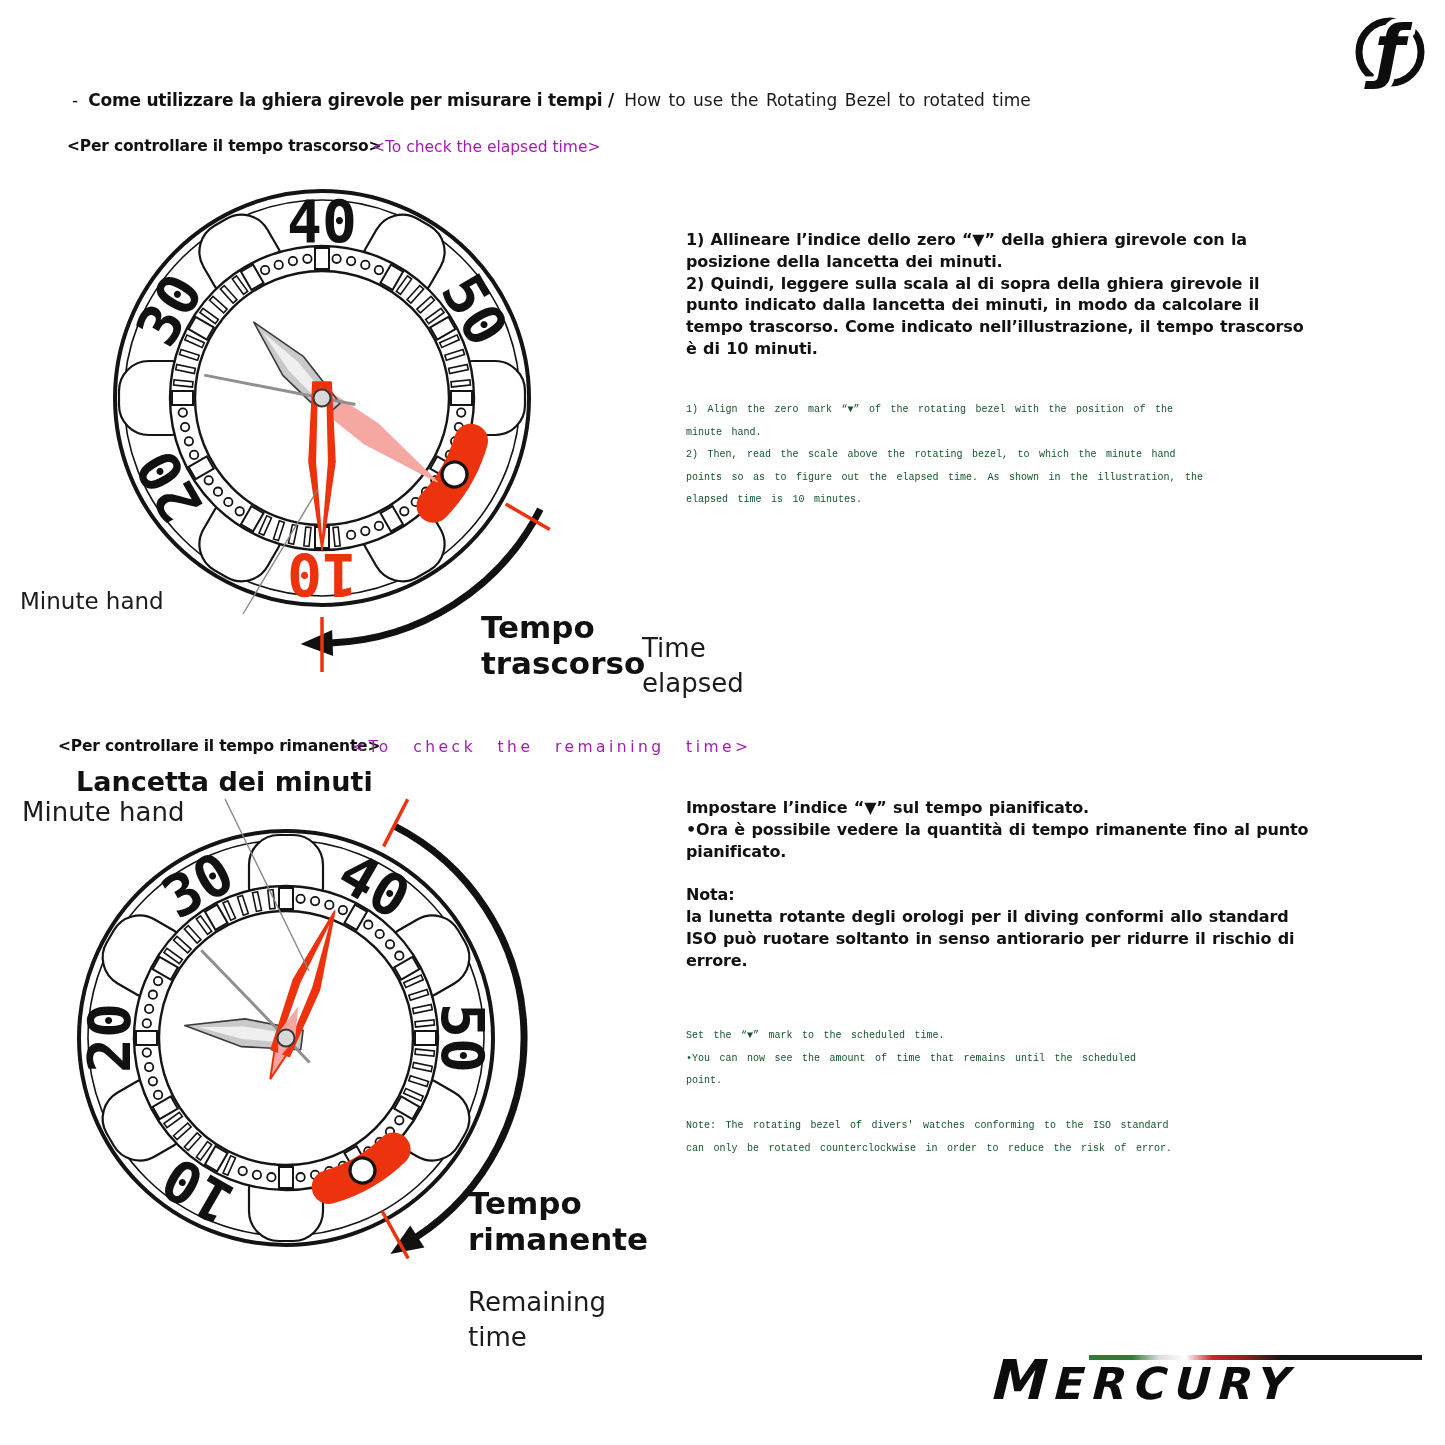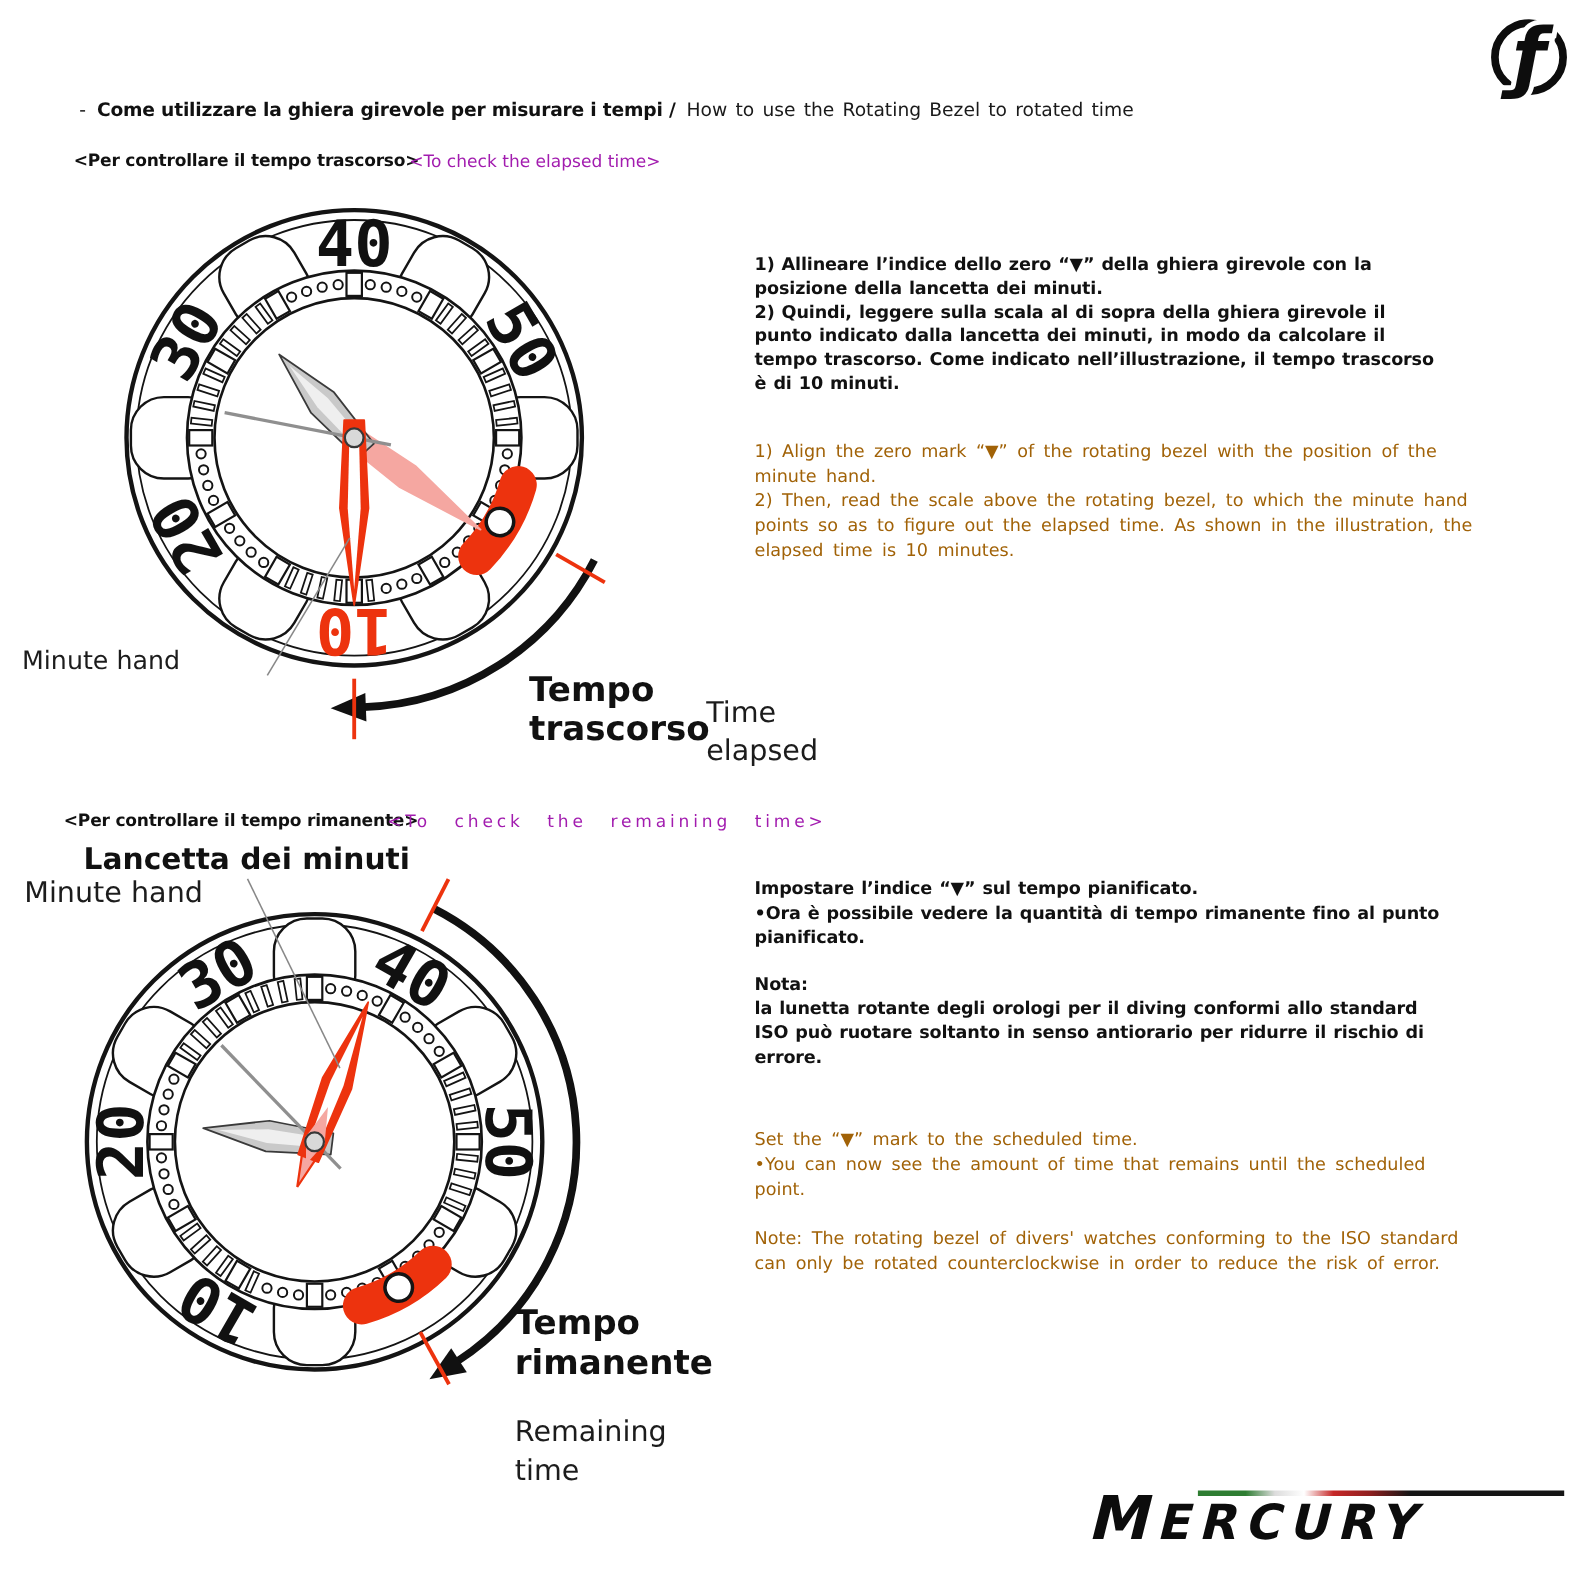--- a/index.html
+++ b/index.html
@@ -6,21 +6,21 @@
   .page{position:relative;width:1445px;height:1445px;background:#fff;overflow:hidden;
         font-family:"DejaVu Sans",sans-serif;color:#111;}
   .abs{position:absolute;}
   .pre{white-space:pre-line;}
   .hdr{left:72px;top:90px;font-size:17px;display:flex;gap:10px;align-items:baseline;}
   .hdr .b{font-weight:bold;letter-spacing:-0.2px;}
   .hdr .n{word-spacing:2px;color:#1a1a1a;}
   .sub-b{font-weight:bold;font-size:15.5px;letter-spacing:-0.2px;}
   .sub-n{font-size:15.5px;color:#a21caf;}
   .itblock{font-weight:bold;font-size:16px;line-height:21.8px;width:745px;letter-spacing:-0.15px;word-spacing:1px;}
-  .enblock{font-size:16px;line-height:22.5px;width:745px;word-spacing:3.5px;color:#a16207;}
+  .enblock{font-size:10px;line-height:22.5px;width:745px;word-spacing:3.5px;color:#14532d;font-family:Liberation Mono, monospace;}
   .lbl-n{font-size:23px;color:#1c1c1c;}
   .lbl-b{font-weight:bold;font-size:24px;line-height:32px;}
   .big-b{font-weight:bold;font-size:31px;line-height:36px;}
   .big-n{font-size:26px;line-height:35px;word-spacing:2px;color:#1c1c1c;margin-top:20px;}
   .lanc2{font-weight:600;font-size:27px;}
   .mh2{font-size:26px;color:#1c1c1c;}
   .wsvg{position:absolute;}
   .mercury{left:985px;top:1338px;width:455px;height:80px;}
   .mercury .stripe{position:absolute;left:104px;top:17px;width:333px;height:5px;
      background:linear-gradient(90deg,#2e7d32 0%,#2e7d32 13%,#dcdcdc 21%,#ffffff 29%,#c62828 37%,#8e1f1f 47%,#151515 58%,#151515 100%);}

